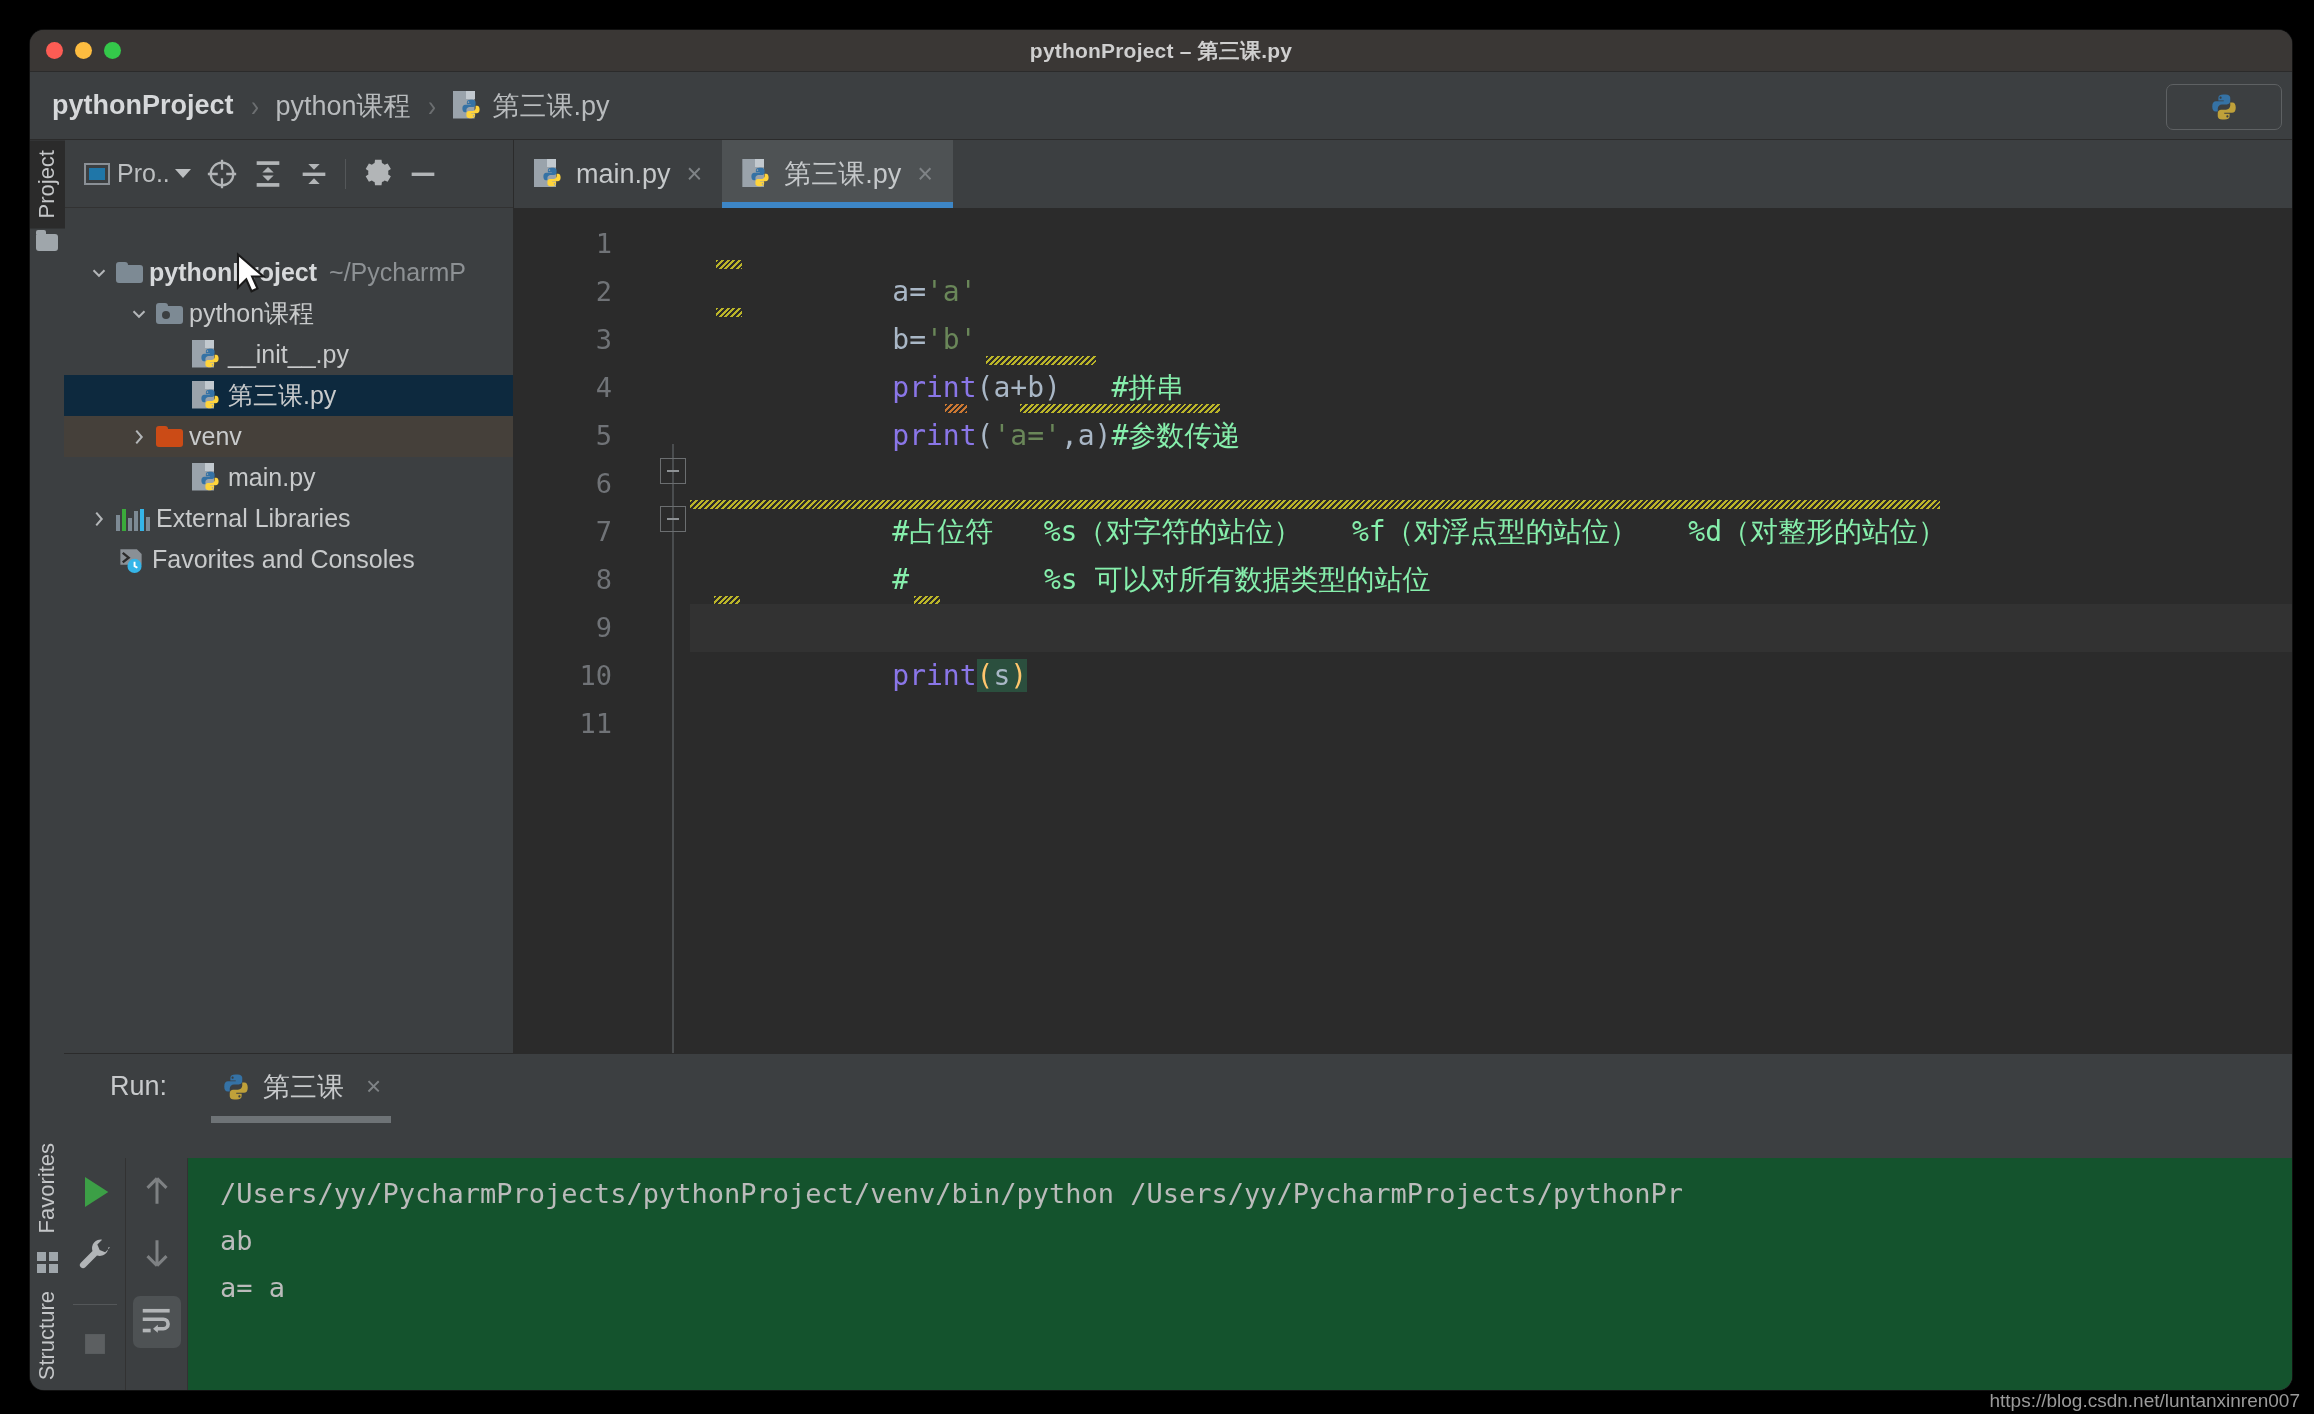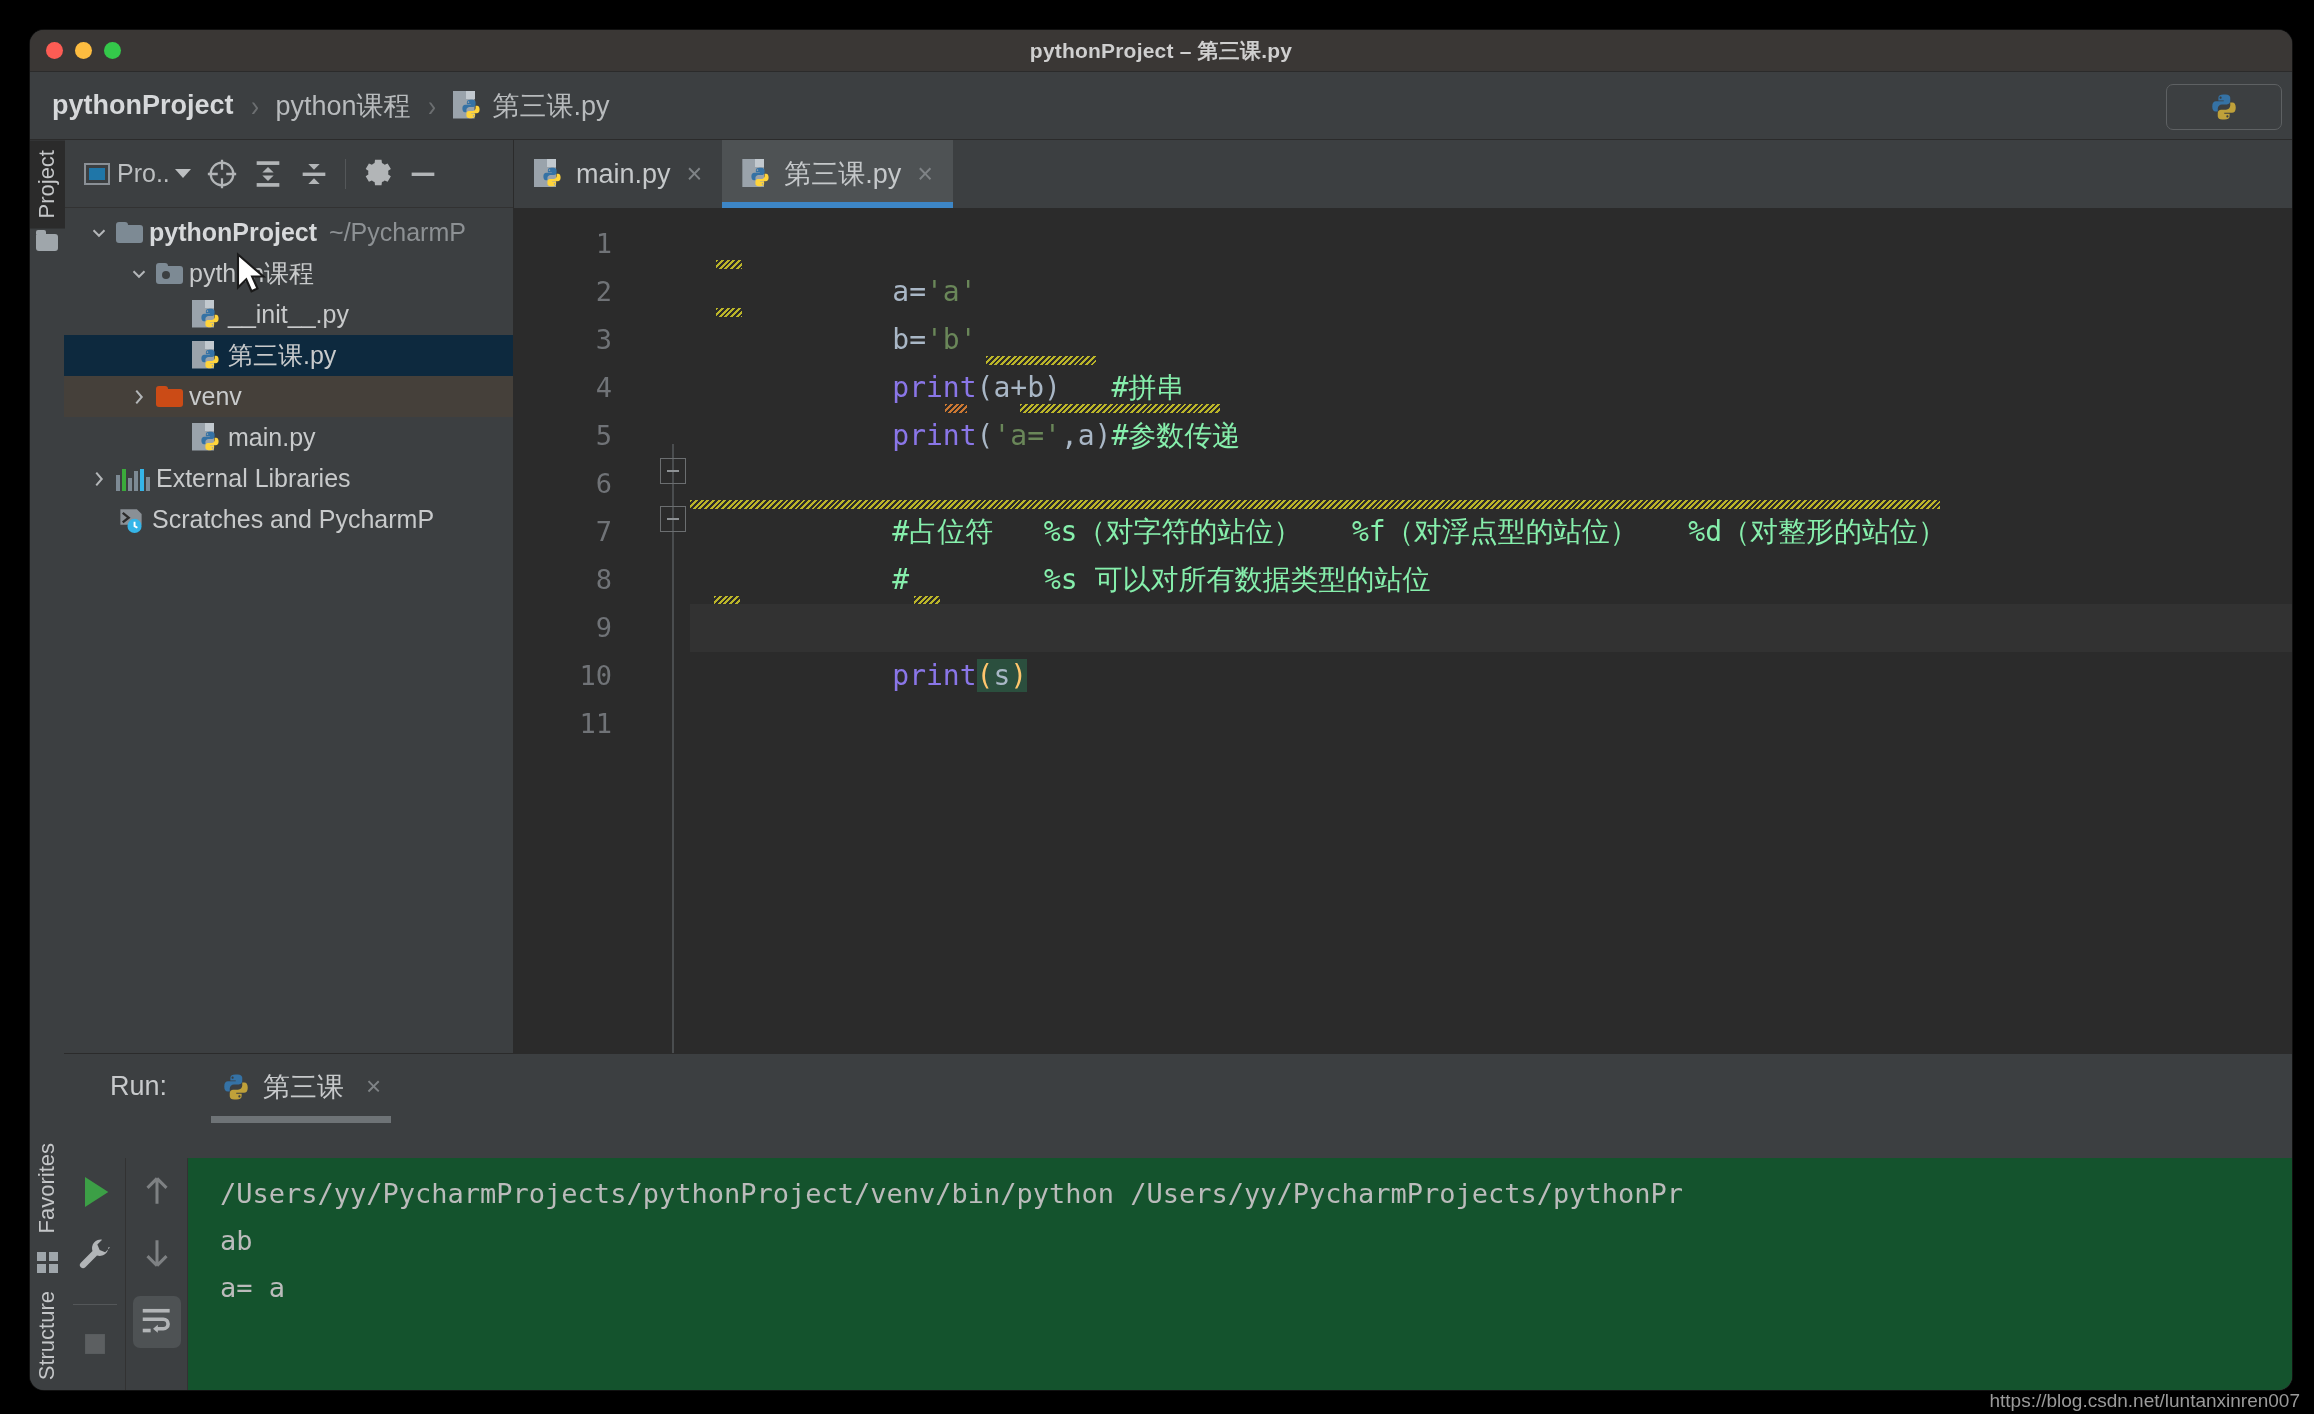--- a/index.html
+++ b/index.html
@@ -84,21 +84,21 @@
     content:""; position:absolute; left:0; top:-4px; width:10px; height:4px;
     background:#9fa6ab; border-radius:2px 2px 0 0;
   }
   .rail-bottom { position: absolute; bottom: 0; left:0; right:0; display:flex; flex-direction:column; align-items:center; }
   .rail-icon-struct { display:grid; grid-template-columns: 9px 9px; gap:3px; margin: 8px 0; }
   .rail-icon-struct i { width:9px; height:9px; background:#9fa6ab; display:block; }
 
   
   .projpanel {
     width: 450px; background: #3c3f41; display: flex; flex-direction: column;
-    flex-shrink: 0; border-right: 1px solid #2b2b2b;
+    flex-shrink: 0; border-right: 1px solid #2b2b2b; gap: 40px;
   }
   .proj-toolbar {
     height: 68px; display: flex; align-items: center; gap: 0px;
     padding-left: 12px; border-bottom: 1px solid #323232;
   }
   .tb-item { display:flex; align-items:center; gap:7px; padding: 4px 8px; cursor:default; }
   .tb-label { font-size: 25px; color: #bcbfc1; }
   .tb-caret { width:0;height:0;border-left:8px solid transparent;border-right:8px solid transparent;border-top:9px solid #bcbfc1; margin-left:-2px;}
   .icon-winbox { width:26px; height:22px; border:2px solid #8a9096; display:flex; align-items:center; justify-content:center;}
   .icon-winbox i { display:block; width:16px; height:12px; background:#1f76a8;}
@@ -389,21 +389,21 @@
         <div class="trow">
           <span class="ind" style="width:52px"></span>
           <span class="scratch">
             <svg width="30" height="26" viewBox="0 0 24 22">
               <path d="M3 2h14l4 4v9H3z" fill="#8a9096"></path>
               <path d="M5 5l5 4-5 4" fill="none" stroke="#2b2b2b" stroke-width="2"></path>
               <circle cx="15" cy="16" r="6" fill="#35b5e8"></circle>
               <path d="M15 12.5v3.7l2.4 1.4" fill="none" stroke="#ffffff" stroke-width="1.6"></path>
             </svg>
           </span>
-          <span class="tname">Scratches and PycharmP</span>
+          <span class="tname">Favorites and Consoles</span>
         </div>
       </div>
     </div>
 
     <div class="editor">
       <div class="tabbar">
         <div class="etab">
           <span class="pyfile">
             <span class="page"></span>
               <span class="fold"></span>

